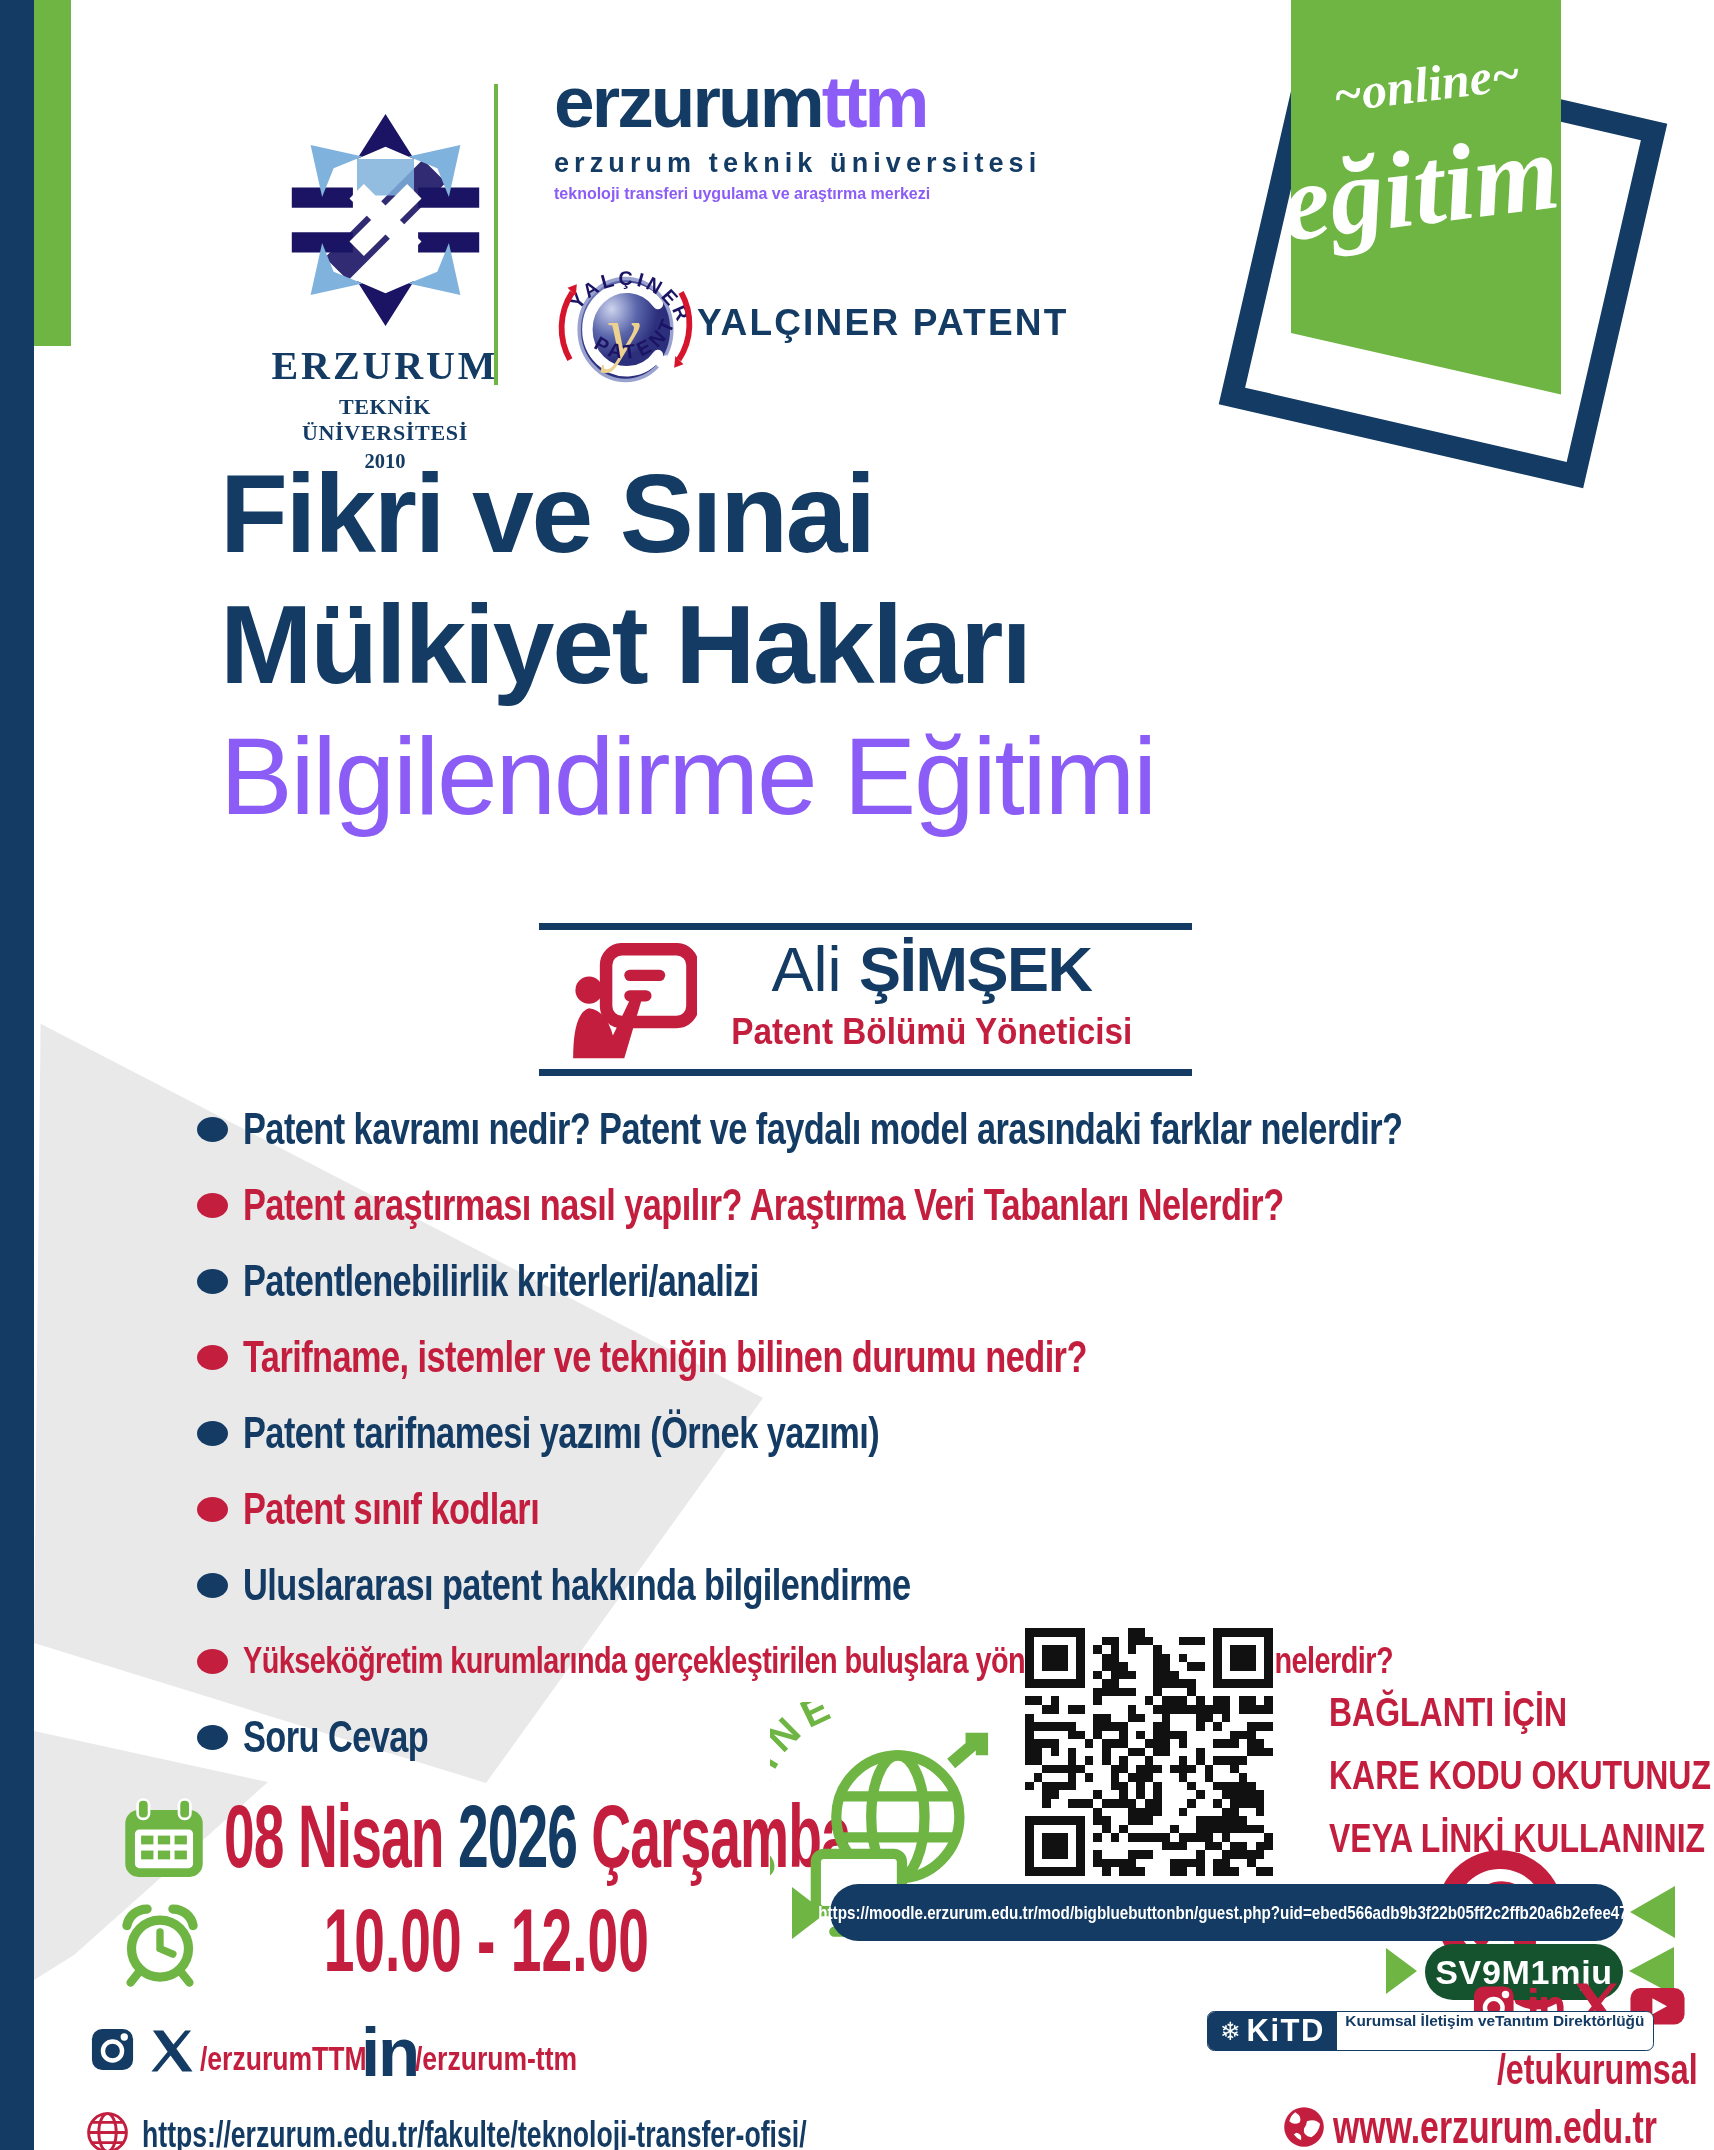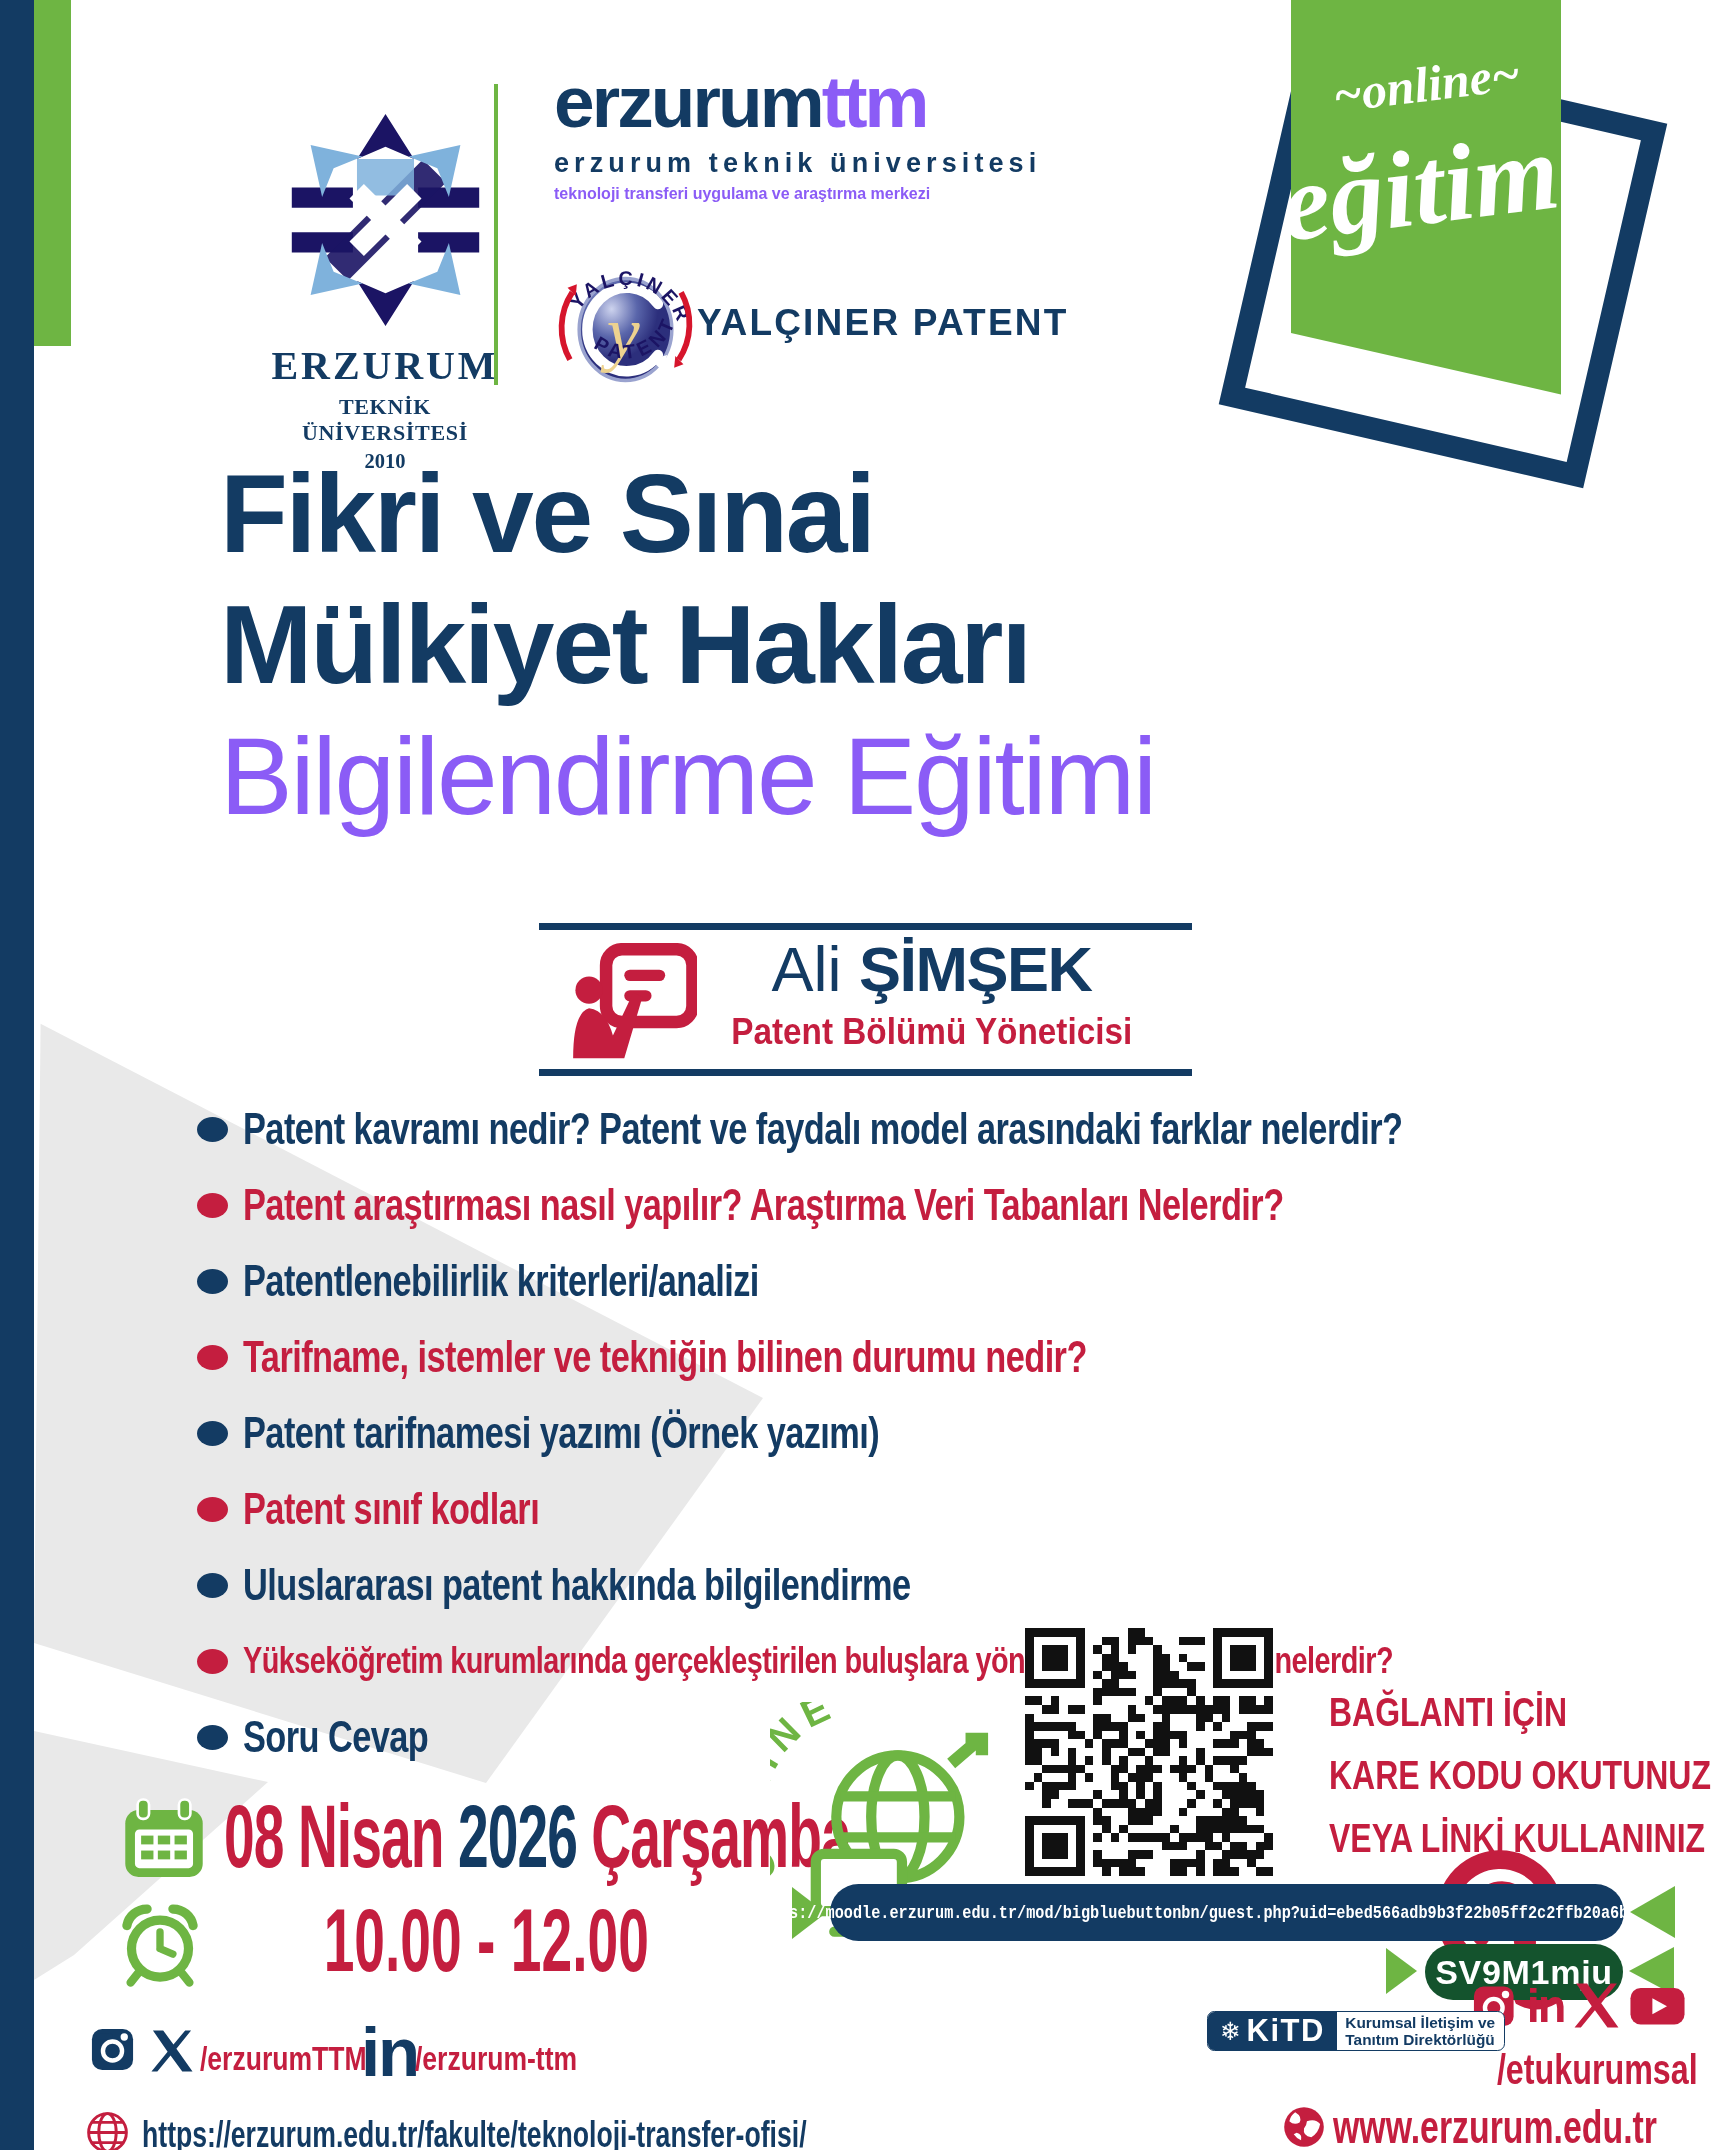--- a/index.html
+++ b/index.html
@@ -78,35 +78,35 @@
   .online-globe{left:770px;top:1702px;width:227px;height:242px;}
   .qr{left:1025px;top:1628px;width:248px;height:248px;}
   .link-instr{left:1329px;top:1681px;font-size:41px;font-weight:700;line-height:63px;}
   .touch-icon{left:1427px;top:1837px;width:172px;height:176px;}
 
   .tri{width:0;height:0;}
   .tri-right{border-top:26px solid transparent;border-bottom:26px solid transparent;border-left:34px solid #6eb543;}
   .tri-left{border-top:26.4px solid transparent;border-bottom:26.4px solid transparent;border-right:45px solid #6eb543;}
 
   .url-bar{left:830px;top:1884px;width:794px;height:57px;background:#133b63;border-radius:29px;
-           display:flex;align-items:center;justify-content:center;font-family:Liberation Mono, monospace;}
+           display:flex;align-items:center;justify-content:center;}
   .url-bar span{color:#fff;font-size:19px;font-weight:700;display:inline-block;transform:scaleX(0.8);white-space:nowrap;}
   .code-pill{left:1425px;top:1944px;width:198px;height:56px;background:#14532d;border-radius:28px;
              display:flex;align-items:center;justify-content:center;color:#fff;font-size:34px;font-weight:700;letter-spacing:0.7px;}
 
   
   .soc-icon{width:47px;height:47px;}
   .handle{font-size:34px;font-weight:700;}
   .f-in{font-size:69px;font-weight:700;line-height:0.9;letter-spacing:-2.2px;}
   .site-url{font-size:37px;font-weight:700;}
   .kitd{left:1207px;top:2011px;height:38px;display:flex;border:1.5px solid #133b63;border-radius:7.3px;overflow:hidden;background:#fff;}
   .kitd-mark{background:#133b63;color:#fff;display:flex;align-items:center;padding:0 11.7px;gap:5.9px;}
   .kitd-flake{font-family:"DejaVu Sans",sans-serif;font-size:25px;}
   .kitd-name{font-size:31px;font-weight:700;letter-spacing:1.5px;}
-  .kitd-desc{display:flex;flex-direction:column;justify-content:center;padding:0 8.8px;color:#133b63;
+  .kitd-desc{display:flex;flex-direction:row;justify-content:center;padding:0 8.8px;color:#133b63;
              font-size:15.4px;font-weight:700;line-height:17px;white-space:nowrap;}
   .red-socials{left:1471px;top:1983px;display:flex;align-items:center;gap:8.8px;height:45px;}
   .etukurumsal{left:1430px;top:2045px;width:249px;text-align:right;font-size:43px;font-weight:700;}
   .www-line{left:1282px;top:2099px;display:flex;align-items:center;gap:7.3px;}
   .www-line .t{font-size:47px;font-weight:700;}
 </style>
 </head>
 <body>
 
 <div class="poster">

